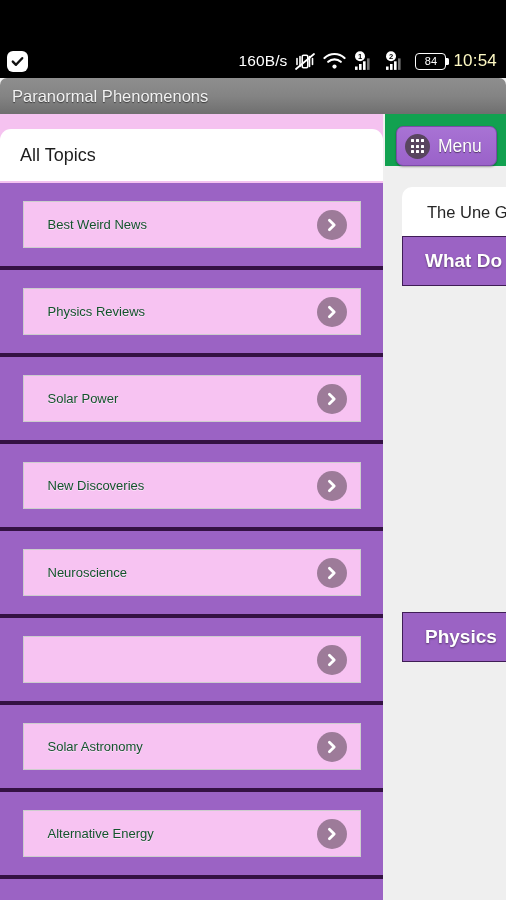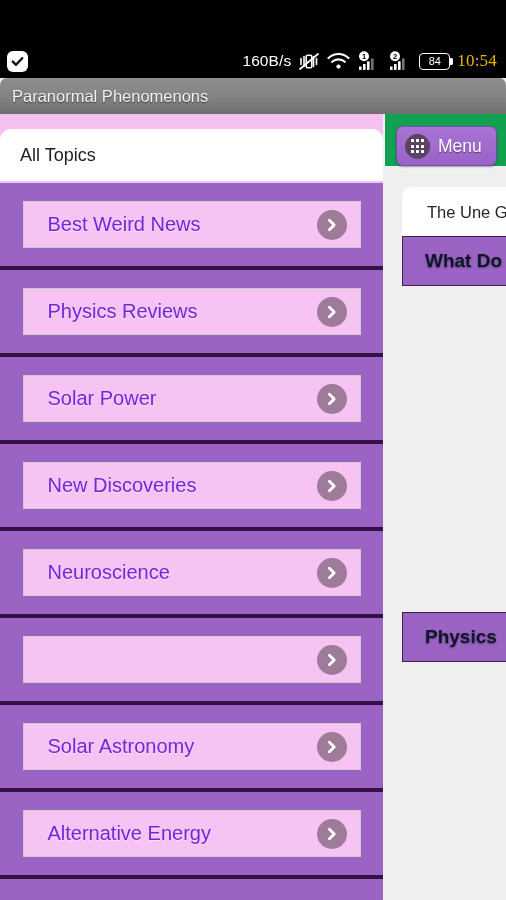--- a/index.html
+++ b/index.html
@@ -62,21 +62,21 @@
   }
   .battery:after {
     content: "";
     position: absolute;
     right: -3.5px; top: 4.5px;
     width: 2.5px; height: 7px;
     background: #fff;
     border-radius: 0 1.5px 1.5px 0;
   }
   .battery span { color: #fff; font-size: 11px; line-height: 1; }
-  .clock { color: #eab308; font-size: 17px; letter-spacing: 0.2px; font-family: Liberation Serif, serif; }
+  .clock { color: #fef9c3; font-size: 17px; letter-spacing: 0.2px; }
 
   
   #titlebar {
     position: absolute;
     top: 34px; left: 0;
     width: 506px; height: 36px;
     background: linear-gradient(to bottom, #8e8e8e 0%, #848484 50%, #6f6f6f 100%);
     border-radius: 7px 7px 0 0;
     display: flex;
     align-items: center;
@@ -139,22 +139,22 @@
     position: relative;
     width: 338px;
     height: 47px;
     background: #f7c3f2;
     border: 1px solid #cdcdcd;
     display: flex;
     align-items: center;
     padding: 0 0 0 24px;
   }
   .pill .label {
-    color: #6d28d9;
-    font-size: 20px;
+    color: #14532d;
+    font-size: 13px;
     white-space: nowrap;
     text-shadow: 0 1px 0 rgba(255,255,255,.5);
   }
   .chev {
     position: absolute;
     right: 13px; top: 50%;
     transform: translateY(-50%);
     width: 30px; height: 30px;
     border-radius: 50%;
     background: #9d7b99;
@@ -233,21 +233,21 @@
     line-height: 1.35;
     width: 150px;
   }
   .banner {
     width: 180px;
     background: #9b63c4;
     border: 1px solid #3f1d56;
     padding: 13px 0 13px 22px;
   }
   .banner .btext {
-    color: #0f172a;
+    color: #ffffff;
     font-size: 19px;
     font-weight: bold;
     text-shadow: 0 1px 2px rgba(0,0,0,.45);
     white-space: nowrap;
   }
   #banner1 { margin-top: 0; }
   #banner2 { margin-top: 326px; }
   #hscroll {
     position: absolute;
     left: 6px; bottom: 6px;

